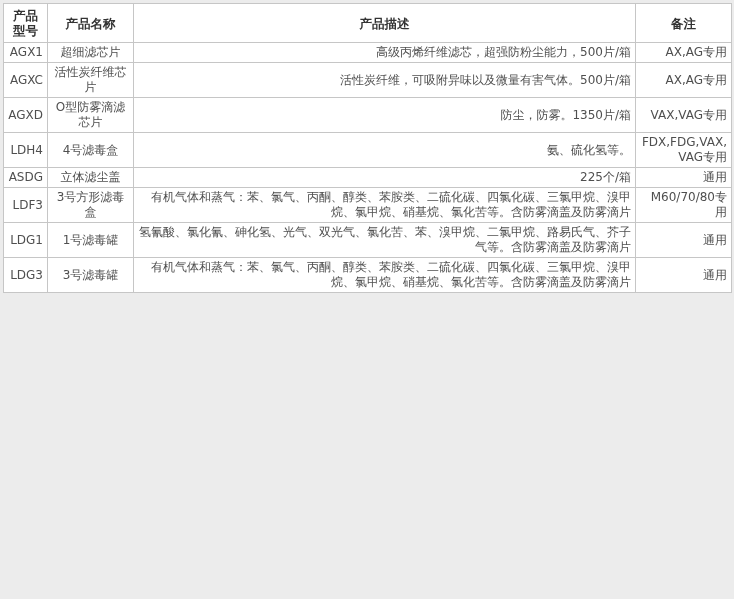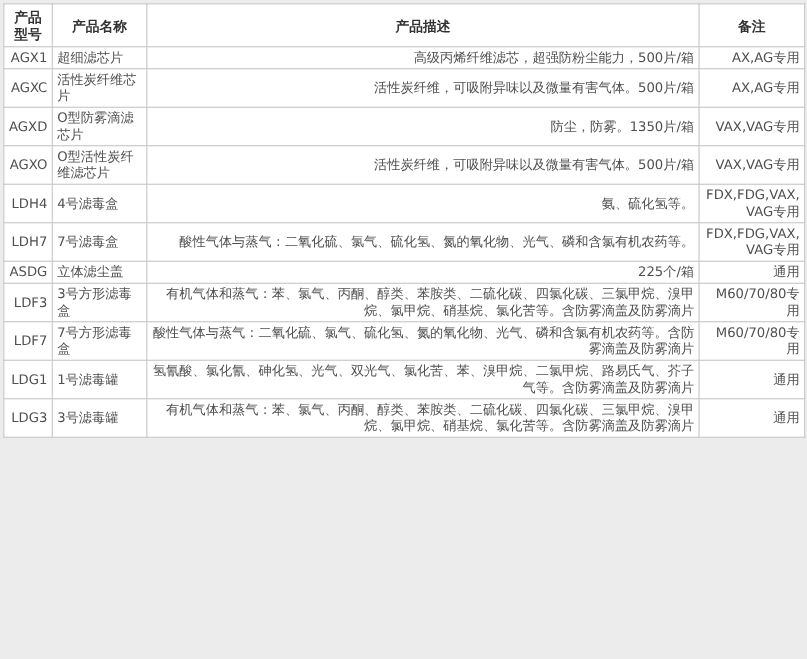--- a/index.html
+++ b/index.html
@@ -36,21 +36,21 @@
     color:var(--header-text);
     font-weight:bold;
     text-align:center;
     font-size:12.5px;
     padding:4px 4px;
   }
   col.c-model{width:44px;}
   col.c-name{width:86px;}
   col.c-desc{width:502px;}
   col.c-note{width:96px;}
-  td.name-cell{}
+  td.name-cell{text-align:center;}
   td.model-cell,td.desc-cell,td.note-cell{text-align:right;}
 </style>
 </head>
 <body>
 
 <div class="wrap">
   <table>
     <colgroup>
       <col class="c-model">
         <col class="c-name">
@@ -78,53 +78,35 @@
           <td class="desc-cell">活性炭纤维，可吸附异味以及微量有害气体。500片/箱</td>
           <td class="note-cell">AX,AG专用</td>
         </tr>
         <tr>
           <td class="model-cell">AGXD</td>
           <td class="name-cell">O型防雾滴滤芯片</td>
           <td class="desc-cell">防尘，防雾。1350片/箱</td>
           <td class="note-cell">VAX,VAG专用</td>
         </tr>
         <tr>
-          <td class="model-cell">AGXO</td>
-          <td class="name-cell">O型活性炭纤维滤芯片</td>
-          <td class="desc-cell">活性炭纤维，可吸附异味以及微量有害气体。500片/箱</td>
-          <td class="note-cell">VAX,VAG专用</td>
-        </tr>
-        <tr>
           <td class="model-cell">LDH4</td>
           <td class="name-cell">4号滤毒盒</td>
           <td class="desc-cell">氨、硫化氢等。</td>
-          <td class="note-cell">FDX,FDG,VAX,VAG专用</td>
-        </tr>
-        <tr>
-          <td class="model-cell">LDH7</td>
-          <td class="name-cell">7号滤毒盒</td>
-          <td class="desc-cell">酸性气体与蒸气：二氧化硫、氯气、硫化氢、氮的氧化物、光气、磷和含氯有机农药等。</td>
           <td class="note-cell">FDX,FDG,VAX,VAG专用</td>
         </tr>
         <tr>
           <td class="model-cell">ASDG</td>
           <td class="name-cell">立体滤尘盖</td>
           <td class="desc-cell">225个/箱</td>
           <td class="note-cell">通用</td>
         </tr>
         <tr>
           <td class="model-cell">LDF3</td>
           <td class="name-cell">3号方形滤毒盒</td>
           <td class="desc-cell">有机气体和蒸气：苯、氯气、丙酮、醇类、苯胺类、二硫化碳、四氯化碳、三氯甲烷、溴甲烷、氯甲烷、硝基烷、氯化苦等。含防雾滴盖及防雾滴片</td>
-          <td class="note-cell">M60/70/80专用</td>
-        </tr>
-        <tr>
-          <td class="model-cell">LDF7</td>
-          <td class="name-cell">7号方形滤毒盒</td>
-          <td class="desc-cell">酸性气体与蒸气：二氧化硫、氯气、硫化氢、氮的氧化物、光气、磷和含氯有机农药等。含防雾滴盖及防雾滴片</td>
           <td class="note-cell">M60/70/80专用</td>
         </tr>
         <tr>
           <td class="model-cell">LDG1</td>
           <td class="name-cell">1号滤毒罐</td>
           <td class="desc-cell">氢氰酸、氯化氰、砷化氢、光气、双光气、氯化苦、苯、溴甲烷、二氯甲烷、路易氏气、芥子气等。含防雾滴盖及防雾滴片</td>
           <td class="note-cell">通用</td>
         </tr>
         <tr>
           <td class="model-cell">LDG3</td>

